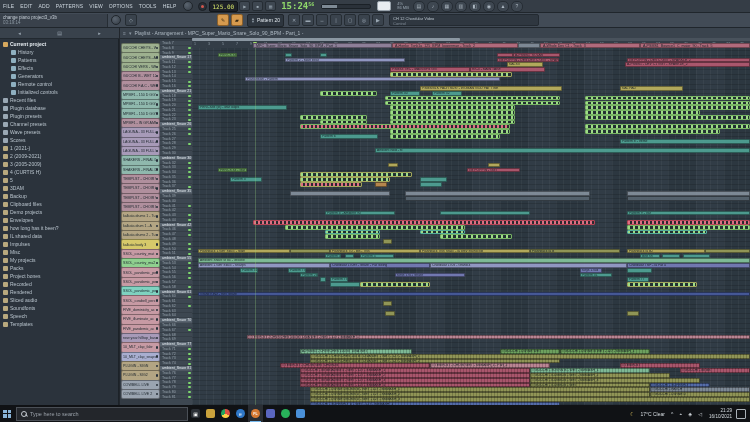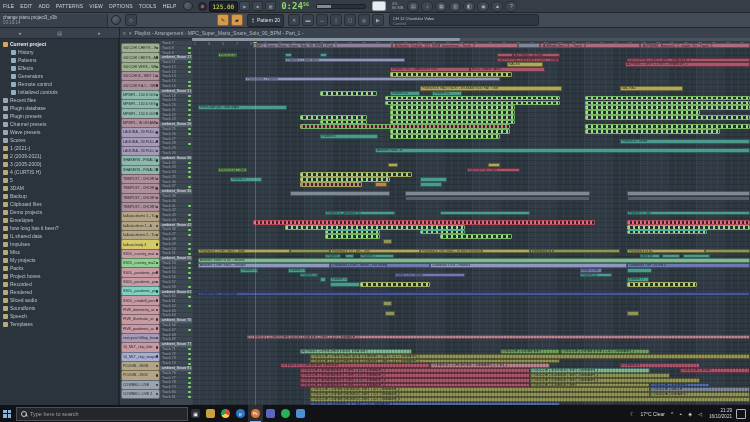--- a/index.html
+++ b/index.html
@@ -132,21 +132,21 @@
         <span class="menu-item">OPTIONS</span>
         <span class="menu-item">TOOLS</span>
         <span class="menu-item">HELP</span>
       </div>
     <span class="knob"></span>
     <span class="recdot"></span>
     <span class="bpmbox">125.00</span>
     <span class="tbtn">▶</span>
     <span class="tbtn">■</span>
     <span class="tbtn">▦</span>
-    <span class="timebox"><span>0:24</span><span class="timefrac">56</span></span>
+    <span class="timebox"><span>15:24</span><span class="timefrac">56</span></span>
     <span class="scrub"></span>
     <span class="minibox"></span>
     <span class="cpustack">
       <span>4%</span><br><span>86 MB</span>
     </span>
     <span class="winbtn">▤</span>
     <span class="winbtn">♪</span>
     <span class="winbtn">▦</span>
     <span class="winbtn">▥</span>
     <span class="winbtn">◧</span>

